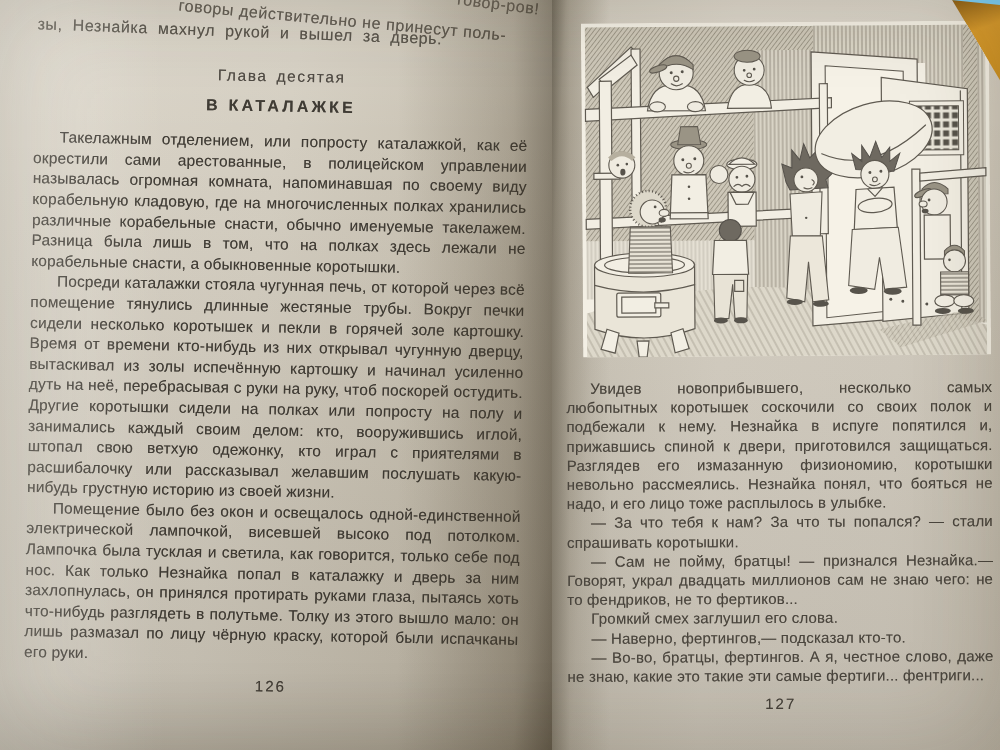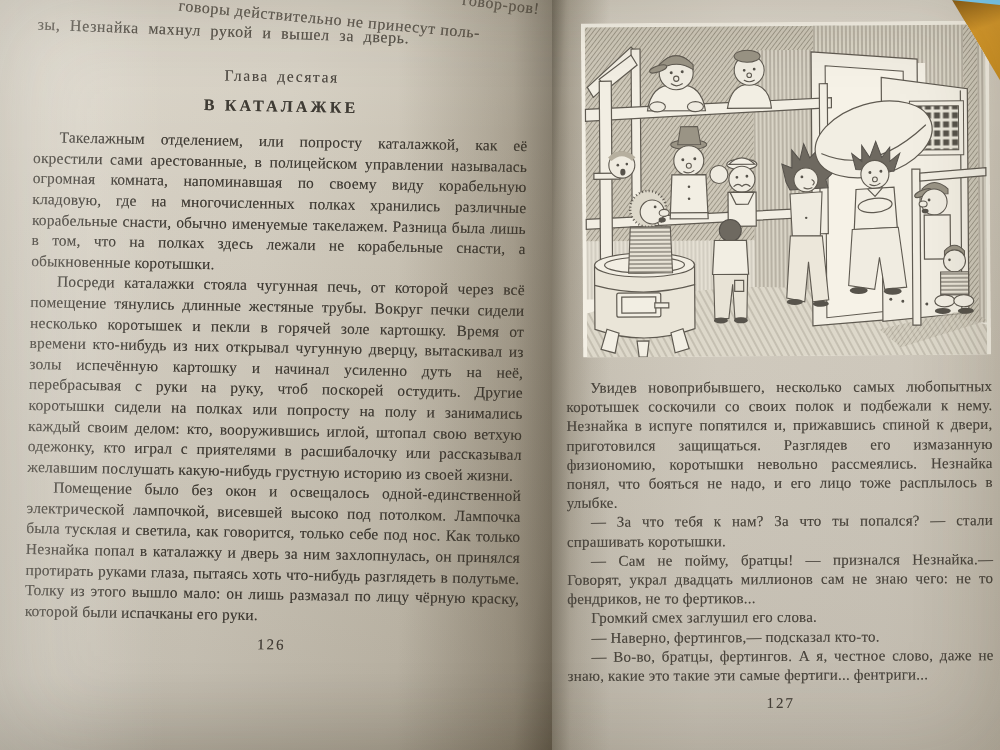--- a/index.html
+++ b/index.html
@@ -1,17 +1,17 @@
 <!DOCTYPE html>
 <html lang="ru"><head>
 <meta charset="utf-8">
 <style>
   html,body{margin:0;padding:0;background:#241a0e;}
   .photo{position:relative;width:1000px;height:750px;overflow:hidden;background:#7dd3fc;
-         font-family:Liberation Serif, serif;}
+         font-family:Liberation Sans, sans-serif;}
   
   .corner-orange{position:absolute;right:0;top:0;width:54px;height:98px;z-index:1;
      background:linear-gradient(160deg,#8a5d14 0%,#d99b2c 35%,#c88d1e 100%);
      clip-path:polygon(100% 5%,10% 0,100% 100%);}
   
   .page{position:absolute;top:0;height:750px;z-index:2;overflow:hidden;}
   .page-left{left:0;width:552px;
      background:linear-gradient(100deg,#dad4c8 0%,#d4cec1 45%,#c7c0b1 75%,#b3ab9b 94%,#9a9181 100%);}
   .page-left::after{content:"";position:absolute;inset:0;pointer-events:none;
      background:linear-gradient(90deg,rgba(255,255,250,.25) 0%,rgba(255,255,250,0) 30%,rgba(70,58,38,0) 72%,rgba(70,58,38,.22) 93%,rgba(45,36,20,.38) 100%),

